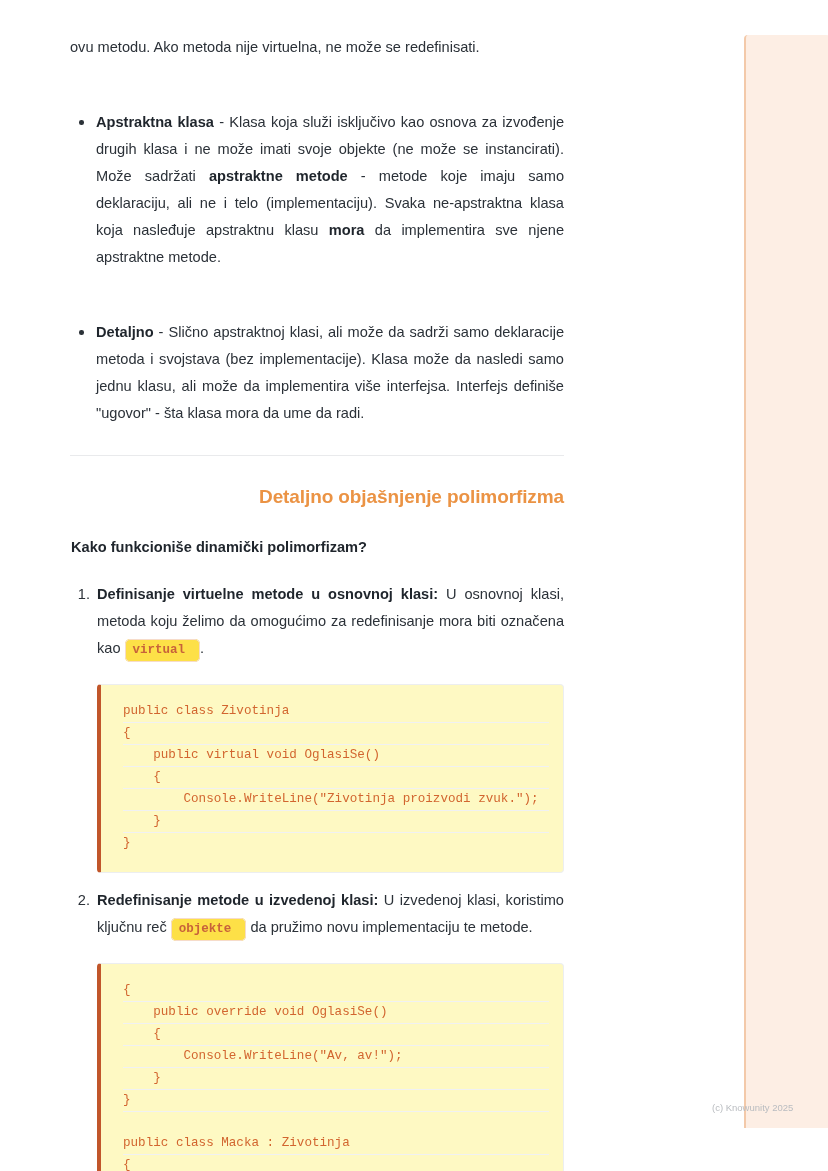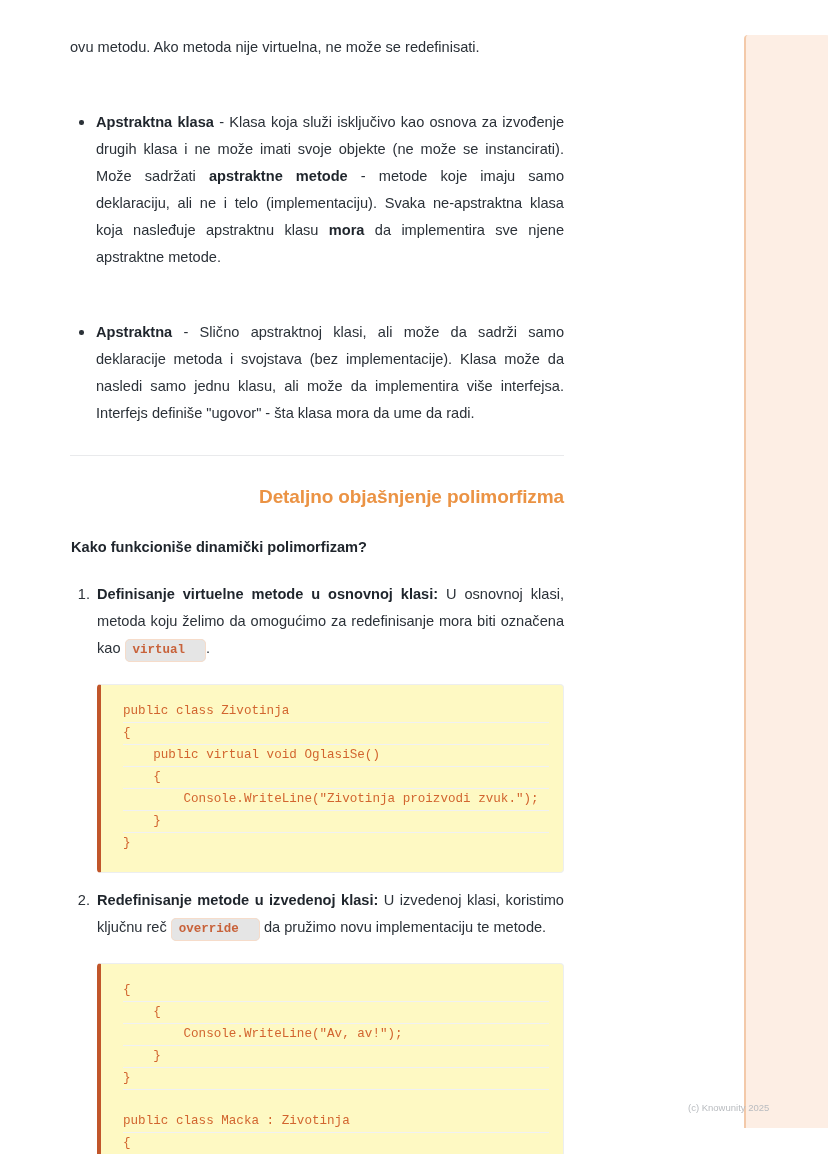--- a/index.html
+++ b/index.html
@@ -128,24 +128,24 @@
     line-height: 27px;
     color: #2b3138;
   }
 
   
   code.chip {
     font-family: "Liberation Mono", monospace;
     font-size: 12.5px;
     font-weight: bold;
     color: #c8623a;
-    background: #e5e5e5;
+    background: #fde047;
     border: 1px solid #f6dcca;
     border-radius: 5px;
-    padding: 3px 20px 4px 7px;
+    padding: 3px 14px 4px 7px;
     white-space: nowrap;
   }
 
   
   .codeblock {
     background: #fef9c3;
     border: 1px solid #eceef0;
     border-left: 4px solid #c1562a;
     border-radius: 4px;
     margin: 20px 0 14px 27px;
@@ -170,21 +170,21 @@
   .codeblock.clipped {
     padding-bottom: 0;
     border-bottom: none;
     border-bottom-left-radius: 0;
     border-bottom-right-radius: 0;
   }
 
   
   .footer-credit {
     position: absolute;
-    left: 688px;
+    left: 712px;
     top: 1102px;
     font-size: 9.5px;
     color: #b9bcc0;
     white-space: nowrap;
     z-index: 5;
   }
 </style>
 </head>
 <body>
 
@@ -195,21 +195,21 @@
 
     <p class="lead-para">ovu metodu. Ako metoda nije virtuelna, ne može se redefinisati.</p>
 
     <ul class="bullets">
 
       <li>
         <span class="b">Apstraktna klasa</span><span> - Klasa koja služi isključivo kao osnova za izvođenje drugih klasa i ne može imati svoje objekte (ne može se instancirati). Može sadržati </span><span class="b">apstraktne metode</span><span> - metode koje imaju samo deklaraciju, ali ne i telo (implementaciju). Svaka ne-apstraktna klasa koja nasleđuje apstraktnu klasu </span><span class="b">mora</span><span> da implementira sve njene apstraktne metode.</span>
       </li>
 
       <li>
-        <span class="b">Apstraktna</span><span> - Slično apstraktnoj klasi, ali može da sadrži samo deklaracije metoda i svojstava (bez implementacije). Klasa može da nasledi samo jednu klasu, ali može da implementira više interfejsa. Interfejs definiše "ugovor" - šta klasa mora da ume da radi.</span>
+        <span class="b">Detaljno</span><span> - Slično apstraktnoj klasi, ali može da sadrži samo deklaracije metoda i svojstava (bez implementacije). Klasa može da nasledi samo jednu klasu, ali može da implementira više interfejsa. Interfejs definiše "ugovor" - šta klasa mora da ume da radi.</span>
       </li>
 
     </ul>
 
     <hr class="rule">
 
     <h2 class="section-title">Detaljno objašnjenje polimorfizma</h2>
 
 
     <div class="sub-head">Kako funkcioniše dinamički polimorfizam?</div>
@@ -226,26 +226,27 @@
           <div class="line">{</div>
           <div class="line">    public virtual void OglasiSe()</div>
           <div class="line">    {</div>
           <div class="line">        Console.WriteLine("Zivotinja proizvodi zvuk.");</div>
           <div class="line">    }</div>
           <div class="line">}</div>
         </div>
       </li>
 
       <li>
-        <span class="num">2.</span><span class="b">Redefinisanje metode u izvedenoj klasi:</span><span> U izvedenoj klasi, koristimo ključnu reč </span><code class="chip">override</code><span> da pružimo novu implementaciju te metode.</span>
+        <span class="num">2.</span><span class="b">Redefinisanje metode u izvedenoj klasi:</span><span> U izvedenoj klasi, koristimo ključnu reč </span><code class="chip">objekte</code><span> da pružimo novu implementaciju te metode.</span>
       </li>
 
       <li style="list-style:none;padding-left:0;">
         <div class="codeblock clipped">
           <div class="line">{</div>
+          <div class="line">    public override void OglasiSe()</div>
           <div class="line">    {</div>
           <div class="line">        Console.WriteLine("Av, av!");</div>
           <div class="line">    }</div>
           <div class="line">}</div>
           <div class="line blank"></div>
           <div class="line">public class Macka : Zivotinja</div>
           <div class="line">{</div>
         </div>
       </li>
 

